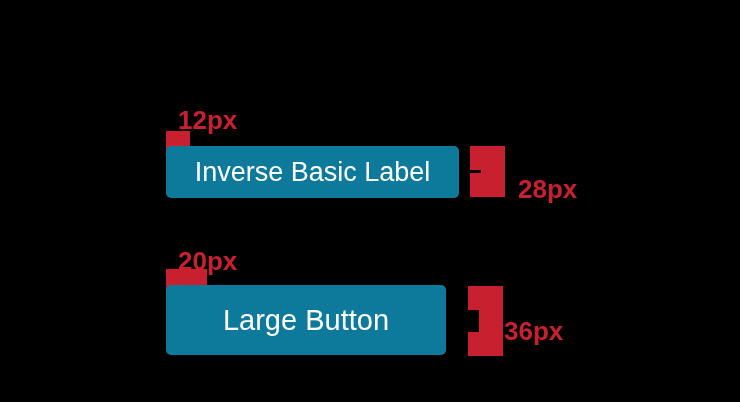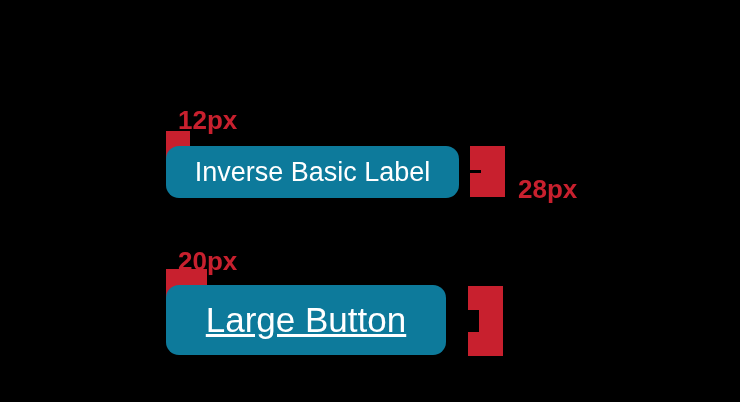--- a/index.html
+++ b/index.html
@@ -30,21 +30,21 @@
     white-space: nowrap;
   }
   .ui-button {
     position: absolute;
     display: flex;
     align-items: center;
     justify-content: center;
     background: var(--teal);
     color: var(--btn-text);
     border: none;
-    border-radius: 13px;
+    border-radius: 5px;
     font-family: "Liberation Sans", sans-serif;
     font-weight: 400;
     cursor: pointer;
     white-space: nowrap;
   }
   
   .h-bracket { position: absolute; }
   .h-bracket .h-line {
     position: absolute; left: 0; right: 0; top: 50%;
     height: 2px; margin-top: -1px; background: var(--red);
@@ -92,22 +92,23 @@
   <div class="measure-label" style="left:482px; top:140px;">28px</div>
 
   <div class="measure-label" style="left:142px; top:212px;">20px</div>
 
   <div class="h-bracket" style="left:142px; top:245px; width:41px; height:10px;">
     <div class="tick left"></div>
     <div class="h-line"></div>
     <div class="tick right"></div>
   </div>
 
-  <button class="ui-button" style="left:142px; top:261px; width:280px; height:70px; font-size:35px;text-decoration:underline;">Large Button</button>
+  <button class="ui-button" style="left:142px; top:261px; width:280px; height:70px; font-size:29px;">Large Button</button>
 
   <div class="v-bracket" style="left:444px; top:262px; width:13px; height:70px;">
     <div class="cap top"></div>
     <div class="v-line"></div>
     <div class="cap bottom"></div>
   </div>
 
+  <div class="measure-label" style="left:468px; top:282px;">36px</div>
 
 </div>
 
 </body></html>

